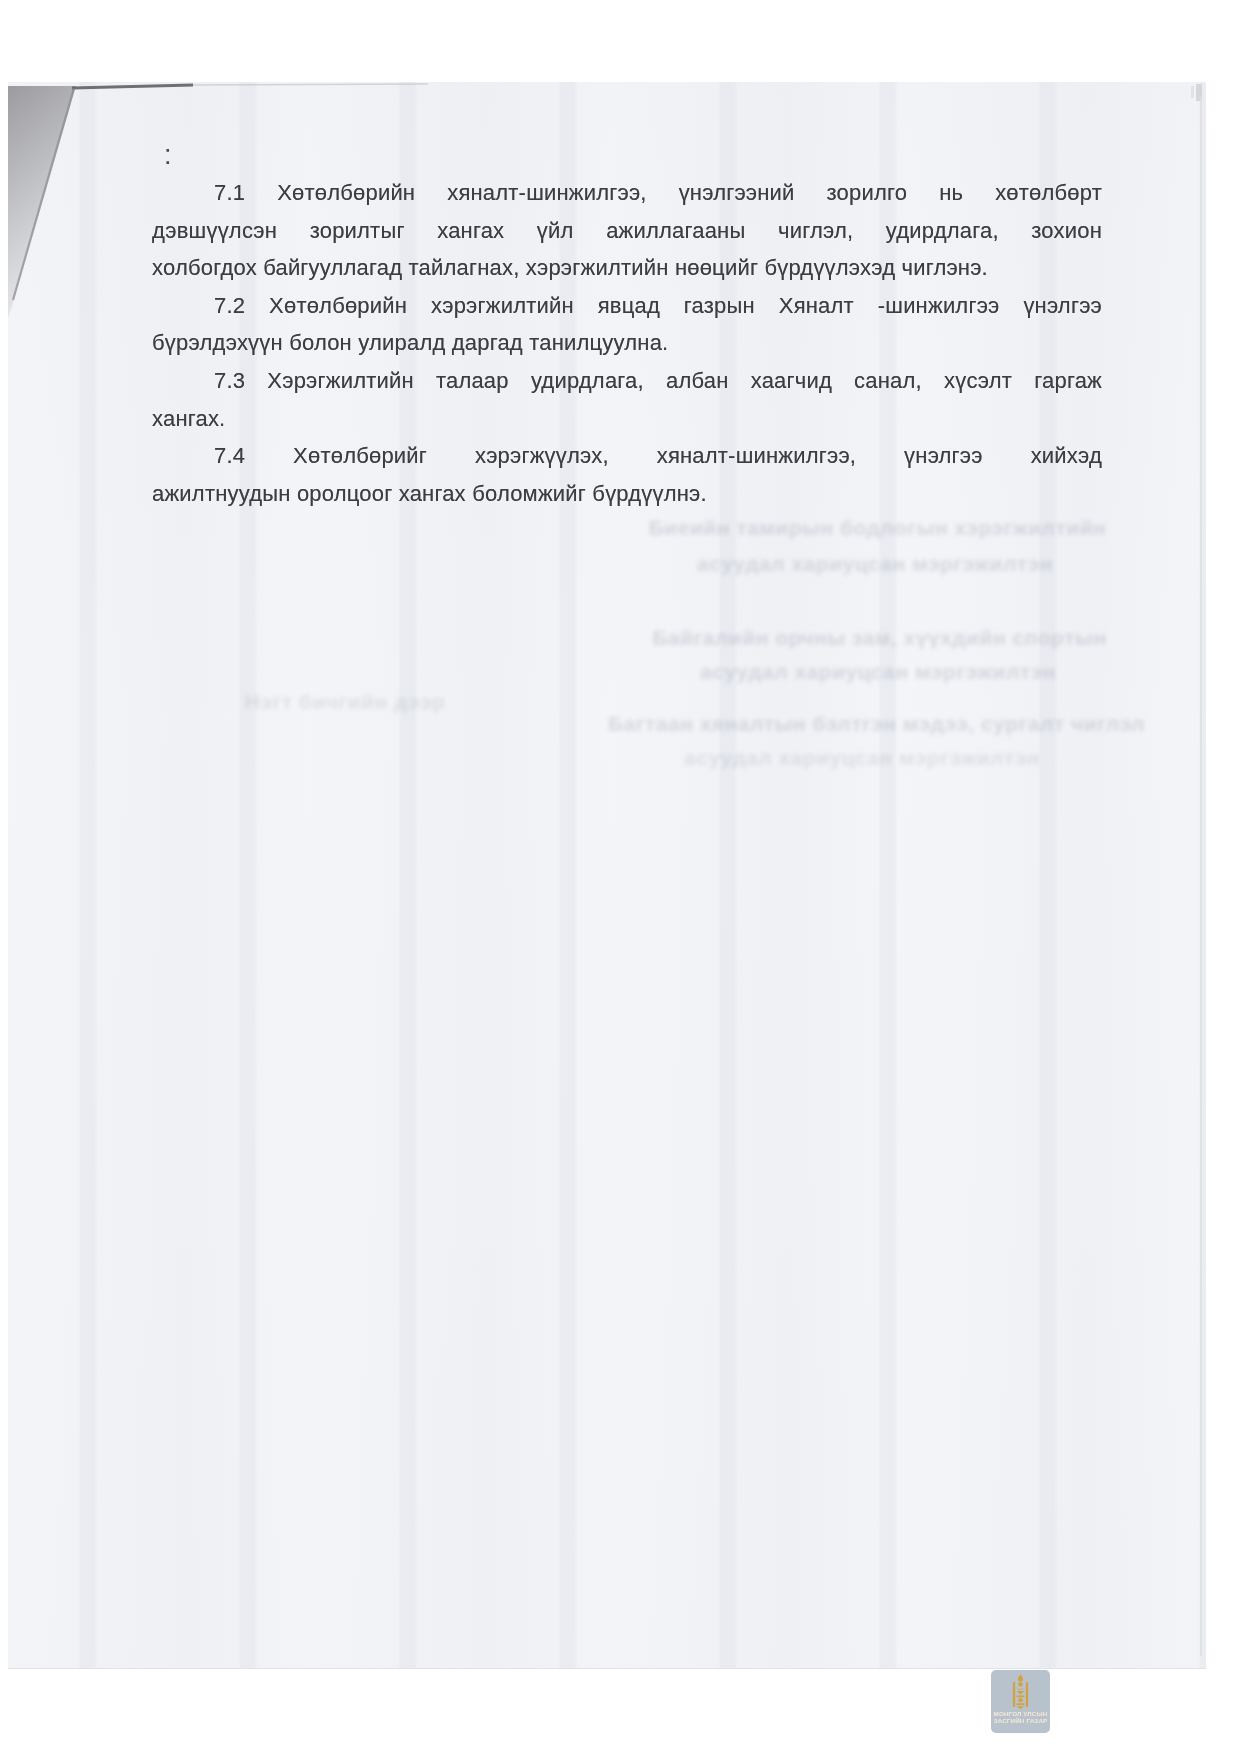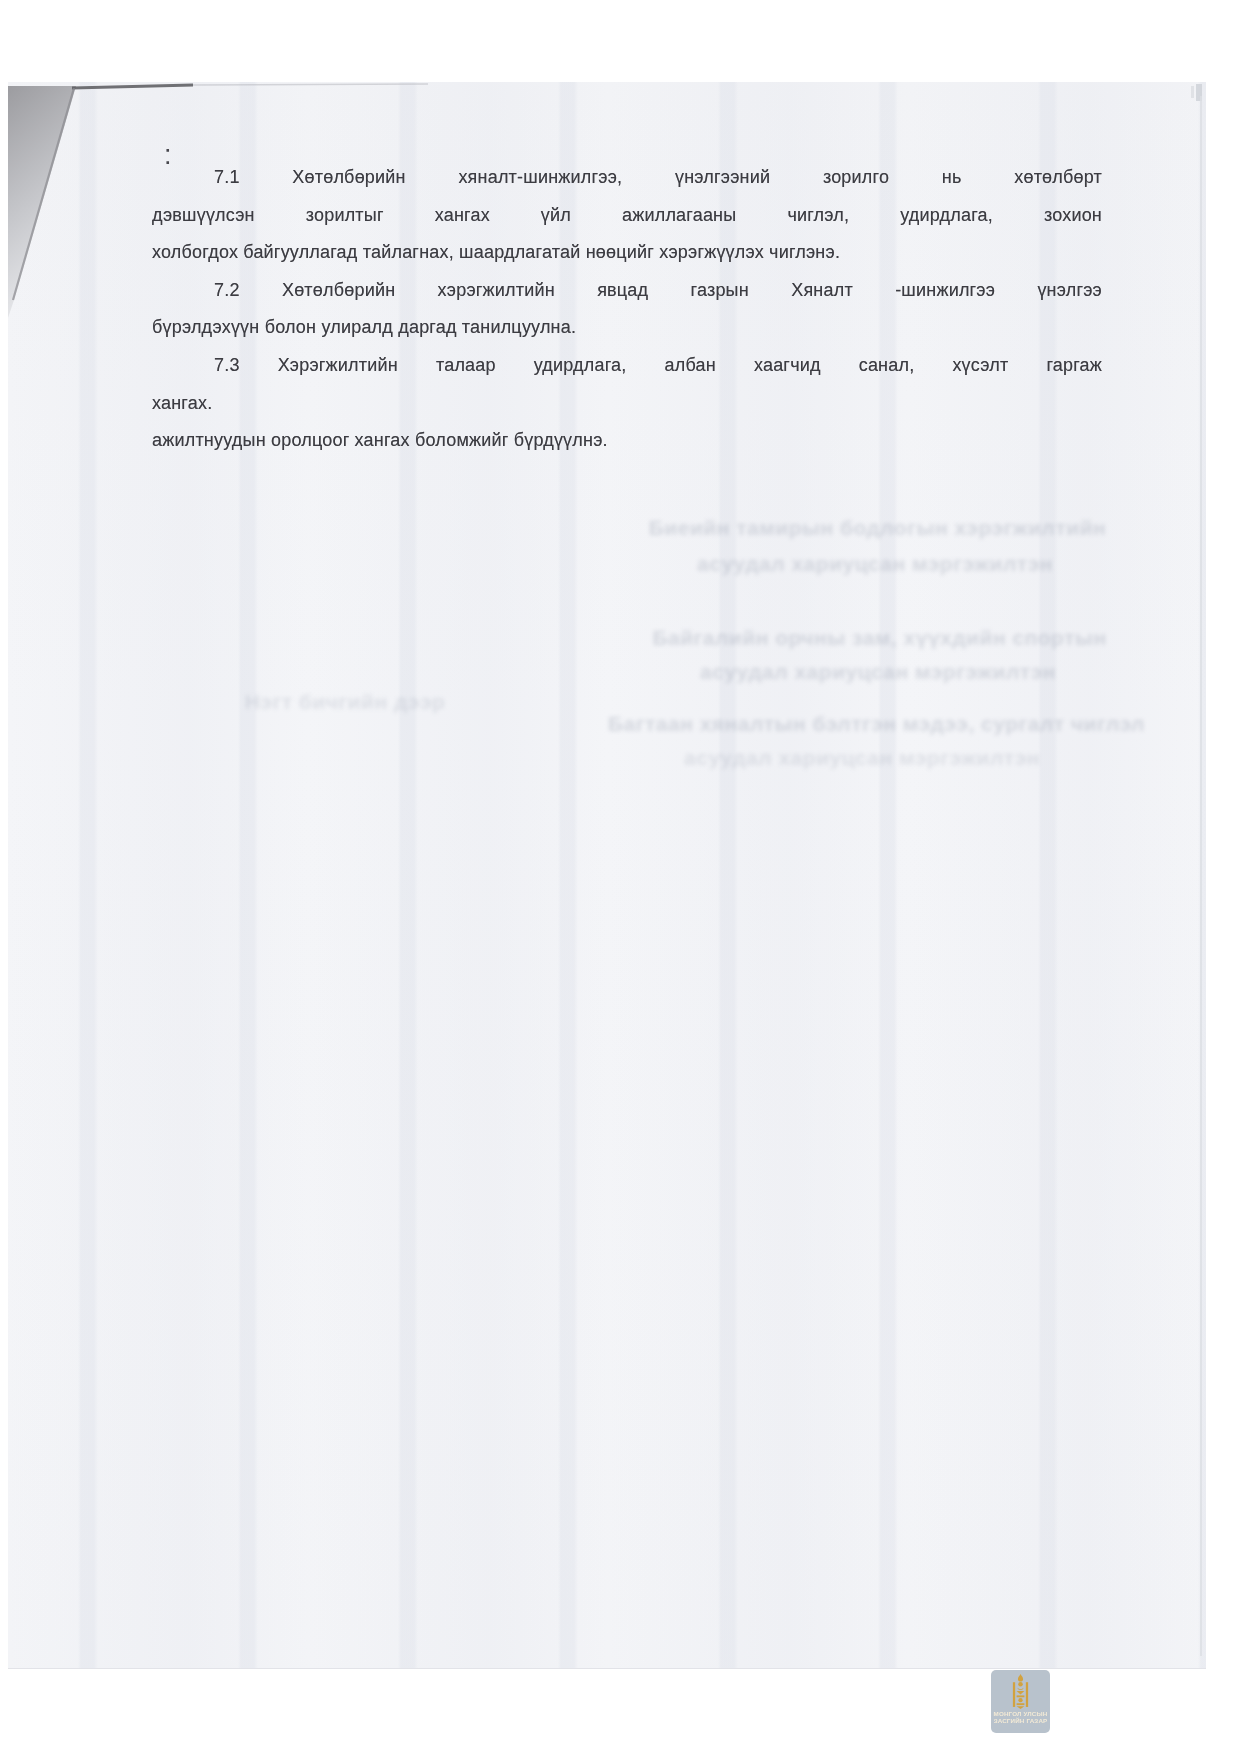--- a/index.html
+++ b/index.html
@@ -37,22 +37,22 @@
   .corner-tr-b{position:absolute;left:1183px;top:4px;width:3px;height:12px;background:#e0e2e6;}
   .right-edge{position:absolute;left:1192px;top:14px;width:2px;height:1560px;background:#dcdee4;opacity:.8;}
   
   .stray{
     position:absolute;left:156px;top:58px;
     font-size:27px;color:#47474d;letter-spacing:0;
     filter:blur(.3px);
   }
   
   .text-block{
-    position:absolute;left:144px;top:77px;width:950px;
-    font-size:18px;line-height:37.6px;color:#3c3c42;
+    position:absolute;left:144px;top:92px;width:950px;
+    font-size:22px;line-height:37.6px;color:#3c3c42;
     letter-spacing:.2px;
     text-shadow:0 0 .5px rgba(60,60,66,.55);
     filter:blur(.2px);
   }
   .ln{display:block;white-space:nowrap;text-align:justify;text-align-last:justify;}
   .ln.first{padding-left:62px;}
   .ln.last{text-align-last:left;white-space:normal;}
   
   .ghost{
     position:absolute;
@@ -100,31 +100,32 @@
     <div class="corner-tr-a"></div>
     <div class="corner-tr-b"></div>
     <div class="right-edge"></div>
 
     <div class="stray">:</div>
 
     <div class="text-block">
       <div>
         <span class="ln first">7.1 Хөтөлбөрийн хяналт-шинжилгээ, үнэлгээний зорилго нь хөтөлбөрт</span>
         <span class="ln">дэвшүүлсэн зорилтыг хангах үйл ажиллагааны чиглэл, удирдлага, зохион</span>
-        <span class="ln last">холбогдох байгууллагад тайлагнах, шаардлагатай нөөцийг хэрэгжүүлэх чиглэнэ.</span>
+        <span class="ln last">холбогдох байгууллагад тайлагнах, хэрэгжилтийн нөөцийг бүрдүүлэхэд чиглэнэ.</span>
       </div>
       <div>
         <span class="ln first">7.2 Хөтөлбөрийн хэрэгжилтийн явцад газрын Хяналт -шинжилгээ үнэлгээ</span>
         <span class="ln last">бүрэлдэхүүн болон улиралд даргад танилцуулна.</span>
       </div>
       <div>
         <span class="ln first">7.3 Хэрэгжилтийн талаар удирдлага, албан хаагчид санал, хүсэлт гаргаж</span>
         <span class="ln last">хангах.</span>
       </div>
       <div>
+        <span class="ln first">7.4 Хөтөлбөрийг хэрэгжүүлэх, хяналт-шинжилгээ, үнэлгээ хийхэд</span>
         <span class="ln last">ажилтнуудын оролцоог хангах боломжийг бүрдүүлнэ.</span>
       </div>
     </div>
   </div>
 
   <div class="ghost" style="left:625px;top:516px;width:505px;">Биеийн тамирын бодлогын хэрэгжилтийн</div>
   <div class="ghost" style="left:655px;top:552px;width:440px;">асуудал хариуцсан мэргэжилтэн</div>
   <div class="ghost" style="left:632px;top:626px;width:495px;">Байгалийн орчны зам, хүүхдийн спортын</div>
   <div class="ghost" style="left:658px;top:660px;width:440px;">асуудал хариуцсан мэргэжилтэн</div>
   <div class="ghost light" style="left:215px;top:690px;width:260px;">Нэгт бичгийн дээр</div>

